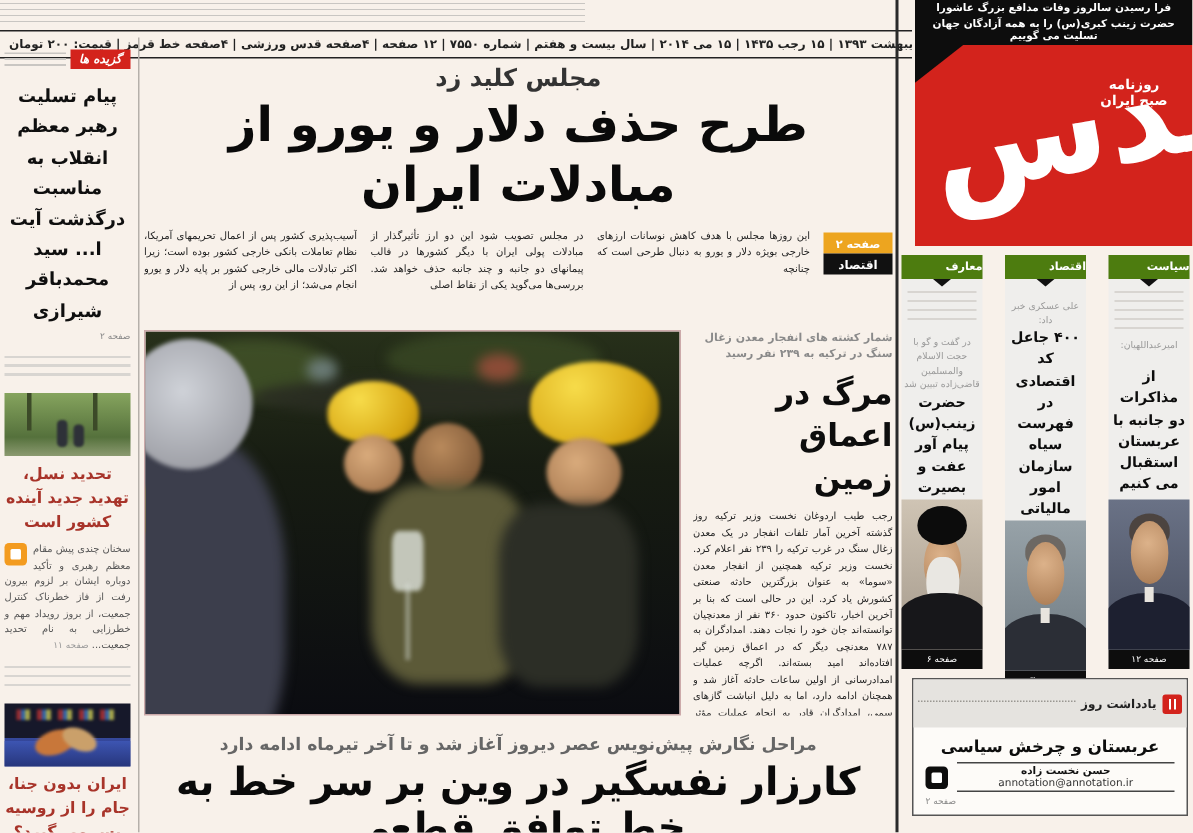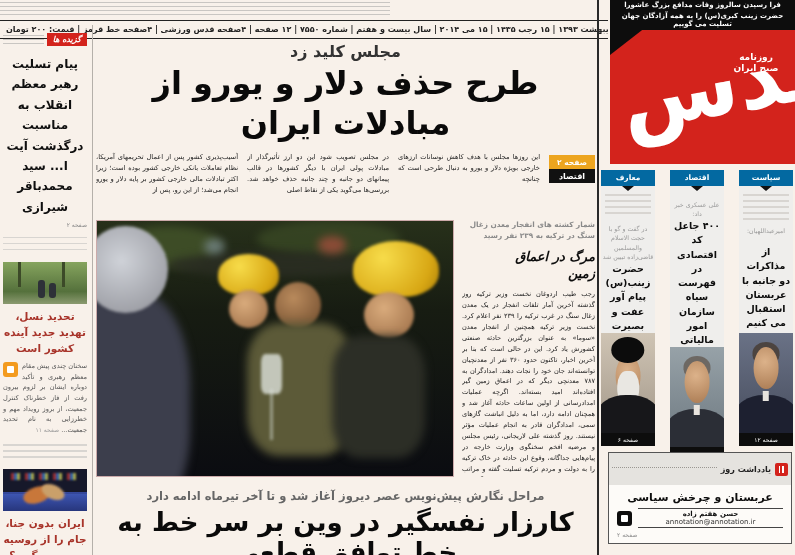--- a/index.html
+++ b/index.html
@@ -106,37 +106,37 @@
   .leadbadge { width:46px; flex:none; padding-top:3px; }
   .badge-y { background:#eda51f; color:#fff; font-size:7.5px; font-weight:bold; text-align:center; padding:2.5px 0; }
   .badge-k { background:#111; color:#fff; font-size:8px; font-weight:bold; text-align:center; padding:2.5px 0; }
   .leadcol {
     flex:1; font-size:6.7px; line-height:1.62; text-align:justify;
     color:#222; direction:rtl; overflow:hidden;
   }
   .photoband { display:flex; direction:rtl; gap:8px; margin-top:12px; height:257px; }
   .minecol { width:133px; flex:none; display:flex; flex-direction:column; }
   .mine-kicker { font-size:7.3px; font-weight:bold; color:#8a8a8a; direction:rtl; text-align:right; line-height:1.5; }
-  .mine-head { font-size:13px; font-weight:bold; color:#0d0d0d; direction:rtl; text-align:right; line-height:1.35; margin:6px 0 6px; width:100px; margin-left:auto; margin-right:0;font-style:italic; }
+  .mine-head { font-size:21px; font-weight:bold; color:#0d0d0d; direction:rtl; text-align:right; line-height:1.35; margin:6px 0 6px; width:100px; margin-left:auto; margin-right:0; }
   .mine-body { font-size:6.6px; line-height:1.66; text-align:justify; direction:rtl; color:#222; overflow:hidden; flex:1; }
   
   .bigphoto { flex:1; position:relative; overflow:hidden; border:1px solid #caa; background:linear-gradient(#27301a 0%,#171c12 35%,#0b0c11 100%); }
   .bp { position:absolute; border-radius:50%; filter:blur(4px); }
   .bp.sharp { filter:blur(1.5px); }
   .helmet { background:radial-gradient(circle at 35% 30%,#f7dc4a,#d8a714 70%,#a97c08); border-radius:50% 50% 42% 42%; }
   .face { background:radial-gradient(circle at 40% 35%,#d9ab7c,#9a6b44); }
   
   .kicker2 { text-align:center; font-size:11.5px; font-weight:bold; color:#666; direction:rtl; margin-top:12px; }
   .headline2 { text-align:center; font-size:26px; font-weight:bold; color:#0a0a0a; direction:rtl; margin-top:4px; letter-spacing:-.5px; }
   
   .rightcols { left:601px; top:170px; width:192px; height:276px; display:flex; direction:rtl; justify-content:space-between; }
   .rcol { width:54px; background:#efeeec; display:flex; flex-direction:column; align-items:center; }
   .rtag {
-    width:100%; background:#0369a1; color:#fff; font-size:7.5px; font-weight:bold;
-    text-align:center; padding:3px 0 4px; position:relative; margin-bottom:8px;
+    width:100%; background:#4d7c0f; color:#fff; font-size:7.5px; font-weight:bold;
+    text-align:right; padding:3px 0 4px; position:relative; margin-bottom:8px;
   }
   .rtag:after {
     content:""; position:absolute; left:50%; bottom:-5px; transform:translateX(-50%);
     border-left:6px solid transparent; border-right:6px solid transparent; border-top:5px solid #111;
   }
   .rcol .lines { width:84%; height:26px; }
   .r-byline { direction:rtl; text-align:center; font-size:6.2px; color:#999; line-height:1.5; margin-top:6px; min-height:16px; }
   .r-head { direction:rtl; text-align:center; font-size:9.5px; font-weight:bold; color:#0d0d0d; line-height:1.5; margin-top:3px; padding:0 2px; }
   .portrait-wrap { margin-top:auto; width:100%; }
   .portrait { position:relative; width:100%; height:100px; overflow:hidden; }
@@ -341,18 +341,18 @@
 <div class="abs notebox">
   <div class="note-header">
     <div class="note-icon"></div>
     <div class="label">یادداشت روز</div>
     <div class="leader"></div>
   </div>
   <div class="note-title">عربستان و چرخش سیاسی</div>
   <div class="note-authorrow">
     <div class="author-icon"></div>
     <div class="note-authorblock">
-      <div class="note-author">حسن هفتم زاده</div>
+      <div class="note-author">حسن نخست زاده</div>
       <div class="note-email">annotation@annotation.ir</div>
     </div>
   </div>
   <div class="note-page">صفحه ۲</div>
 </div>
 
 </body></html>

